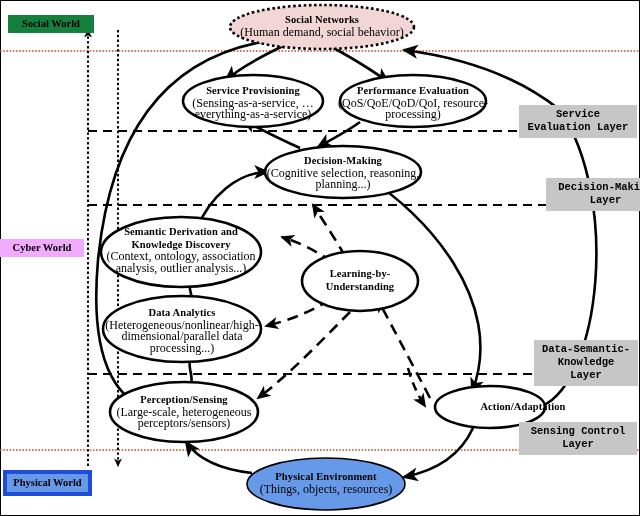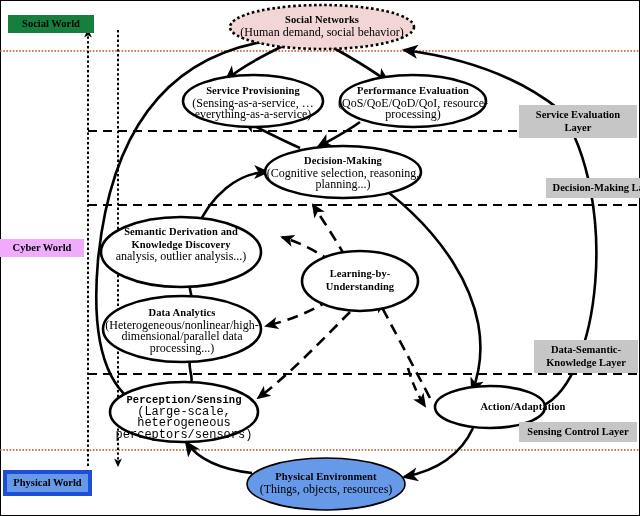--- a/index.html
+++ b/index.html
@@ -49,20 +49,21 @@
   .layer-tag {
     position: absolute;
     background: #c6c6c6;
     font-weight: bold;
     font-size: 10.5px;
     text-align: center;
     padding: 3px 5px 4px 5px;
     color: #000000;
     line-height: 13px;
     box-sizing: border-box;
+    font-family: Liberation Mono, monospace;
   }
 </style>
 </head>
 <body>
 
 <div id="canvas">
 
   <svg width="640" height="516" viewBox="0 0 640 516">
     <defs>
       <marker id="ah" viewBox="0 0 10 10" refX="8.6" refY="5" markerWidth="6.2" markerHeight="6.2" orient="auto-start-reverse">
@@ -155,36 +156,37 @@
 
   <div class="node-label" style="left:265px; top:155px; width:156px;">
     <div class="node-title">Decision-Making</div>
     <div class="node-sub">(Cognitive selection, reasoning,</div>
     <div class="node-sub">planning...)</div>
   </div>
 
   <div class="node-label" style="left:101px; top:226px; width:160px;">
     <div class="node-title">Semantic Derivation and</div>
     <div class="node-title">Knowledge Discovery</div>
+    <div class="node-sub">(Context, ontology, association</div>
     <div class="node-sub">analysis, outlier analysis...)</div>
   </div>
 
   <div class="node-label" style="left:306px; top:268px; width:108px;">
     <div class="node-title">Learning-by-</div>
     <div class="node-title">Understanding</div>
   </div>
 
   <div class="node-label" style="left:102px; top:307px; width:160px;">
     <div class="node-title">Data Analytics</div>
     <div class="node-sub">(Heterogeneous/nonlinear/high-</div>
     <div class="node-sub">dimensional/parallel data</div>
     <div class="node-sub">processing...)</div>
   </div>
 
-  <div class="node-label" style="left:107px; top:394px; width:154px;font-family:Liberation Mono, monospace;">
+  <div class="node-label" style="left:107px; top:394px; width:154px;">
     <div class="node-title">Perception/Sensing</div>
     <div class="node-sub">(Large-scale, heterogeneous</div>
     <div class="node-sub">perceptors/sensors)</div>
   </div>
 
   <div class="node-label" style="left:435px; top:401px; width:110px;padding-left:33px;">
     <div class="node-title">Action/Adaptation</div>
   </div>
 
   <div class="node-label" style="left:246px; top:471px; width:160px;">

